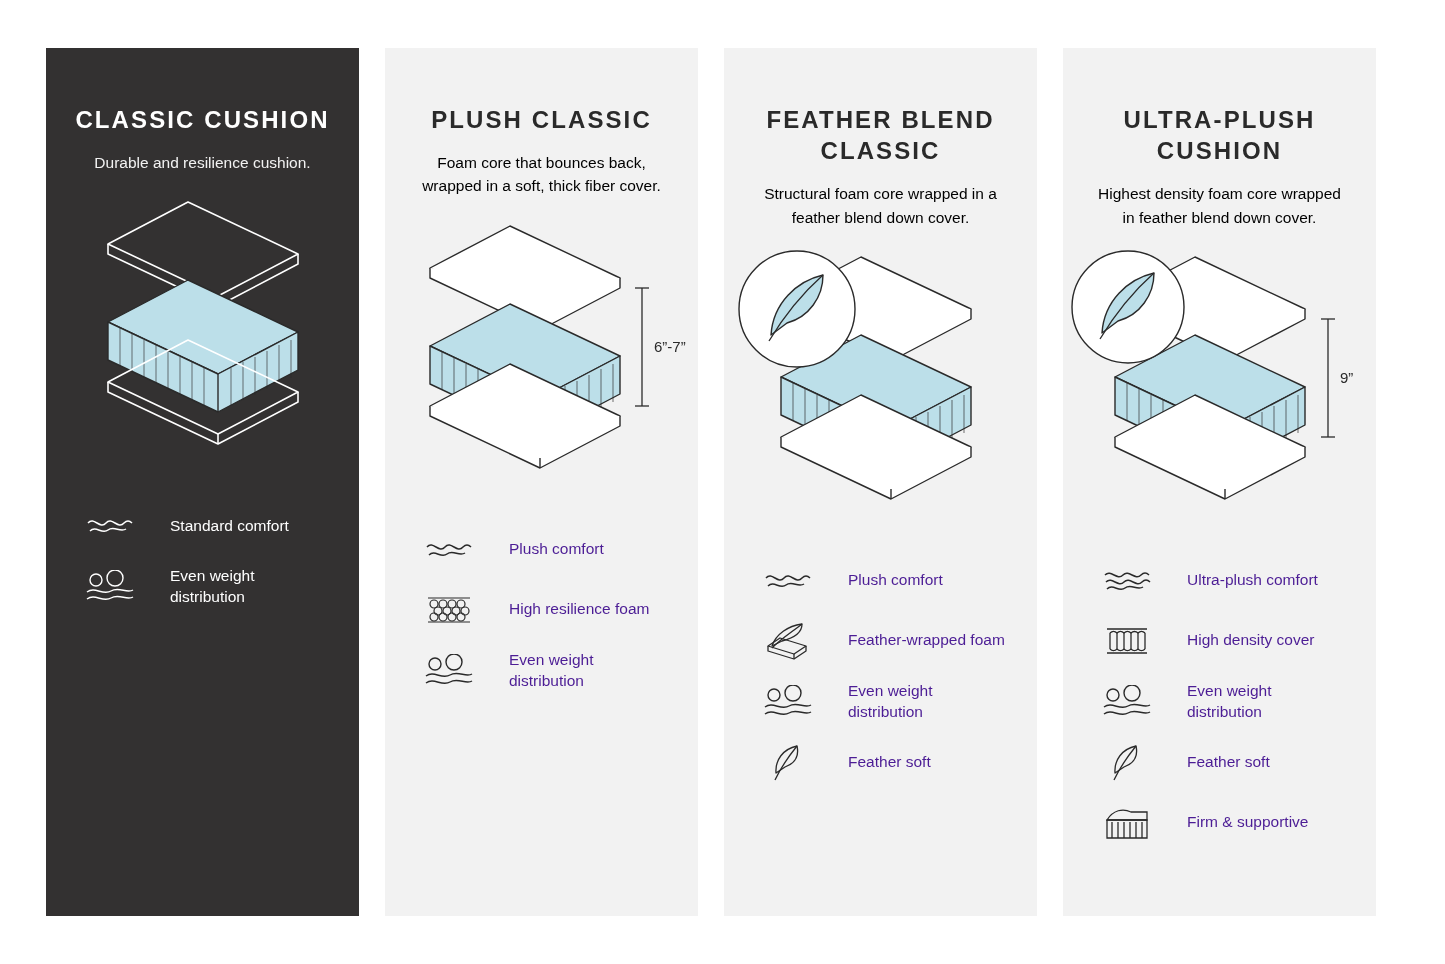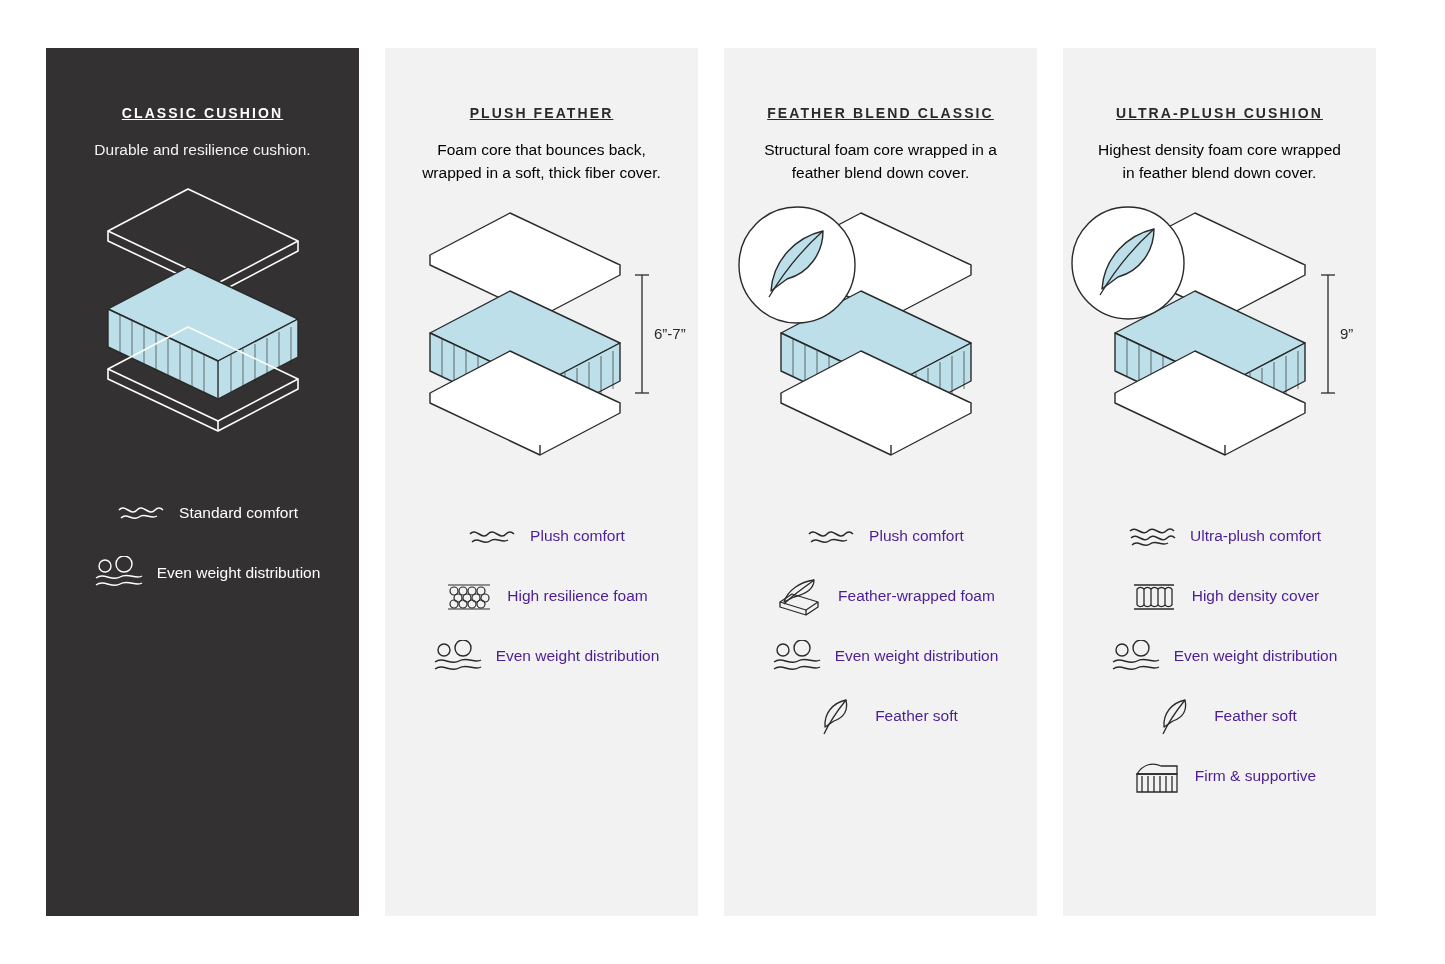--- a/index.html
+++ b/index.html
@@ -25,28 +25,27 @@
     background: #f2f2f2;
     position: relative;
     overflow: hidden;
   }
   .card.dark {
     background: #333131;
     color: #ffffff;
   }
   .card-title {
     text-align: center;
-    font-size: 14px;
+    font-size: 24px;
     font-weight: bold;
     letter-spacing: 2.1px;
     color: #2a2a2a;
     margin: 0;
     padding: 56px 22px 0 22px;
     line-height: 1.3;
-    text-decoration: underline;
   }
   .card.dark .card-title { color: #ffffff; }
   .card-desc {
     text-align: center;
     font-size: 15.5px;
     line-height: 1.5;
     color: #000000;
     margin: 0;
     padding: 16px 28px 0 28px;
   }
@@ -63,22 +62,21 @@
   .features {
     margin-top: 14px;
     padding: 0 30px 0 36px;
     display: flex;
     flex-direction: column;
     gap: 20px;
   }
   .feature {
     display: flex;
     align-items: center;
-    gap: 10px;
-    justify-content: center;
+    gap: 32px;
   }
   .feature .ic {
     width: 56px;
     min-width: 56px;
     height: 40px;
     display: flex;
     align-items: center;
     justify-content: center;
   }
   .feature .lbl {
@@ -160,21 +158,21 @@
             <path d="M2 22 C10 16, 18 26, 26 21 C34 16, 42 24, 48 20"></path>
             <path d="M2 29 C10 23, 18 33, 26 28 C34 23, 42 31, 48 27"></path>
           </svg>
         </span>
         <span class="lbl">Even weight distribution</span>
       </div>
     </div>
   </div>
 
   <div class="card">
-    <h2 class="card-title">PLUSH FEATHER</h2>
+    <h2 class="card-title">PLUSH CLASSIC</h2>
     <p class="card-desc">Foam core that bounces back, wrapped in a soft, thick fiber cover.</p>
 
     <div class="illustration">
       <svg width="300" height="280" viewBox="0 0 300 280" fill="none">
         <g stroke="#2a2a2a" stroke-width="1.4" fill="#ffffff" stroke-linejoin="round">
           <path d="M118 10 L228 62 L148 104 L38 52 Z"></path>
           <path d="M38 52 L38 62 L148 114 L228 72 L228 62" fill="#ffffff"></path>
           <path d="M148 104 L148 114"></path>
         </g>
         <g>

